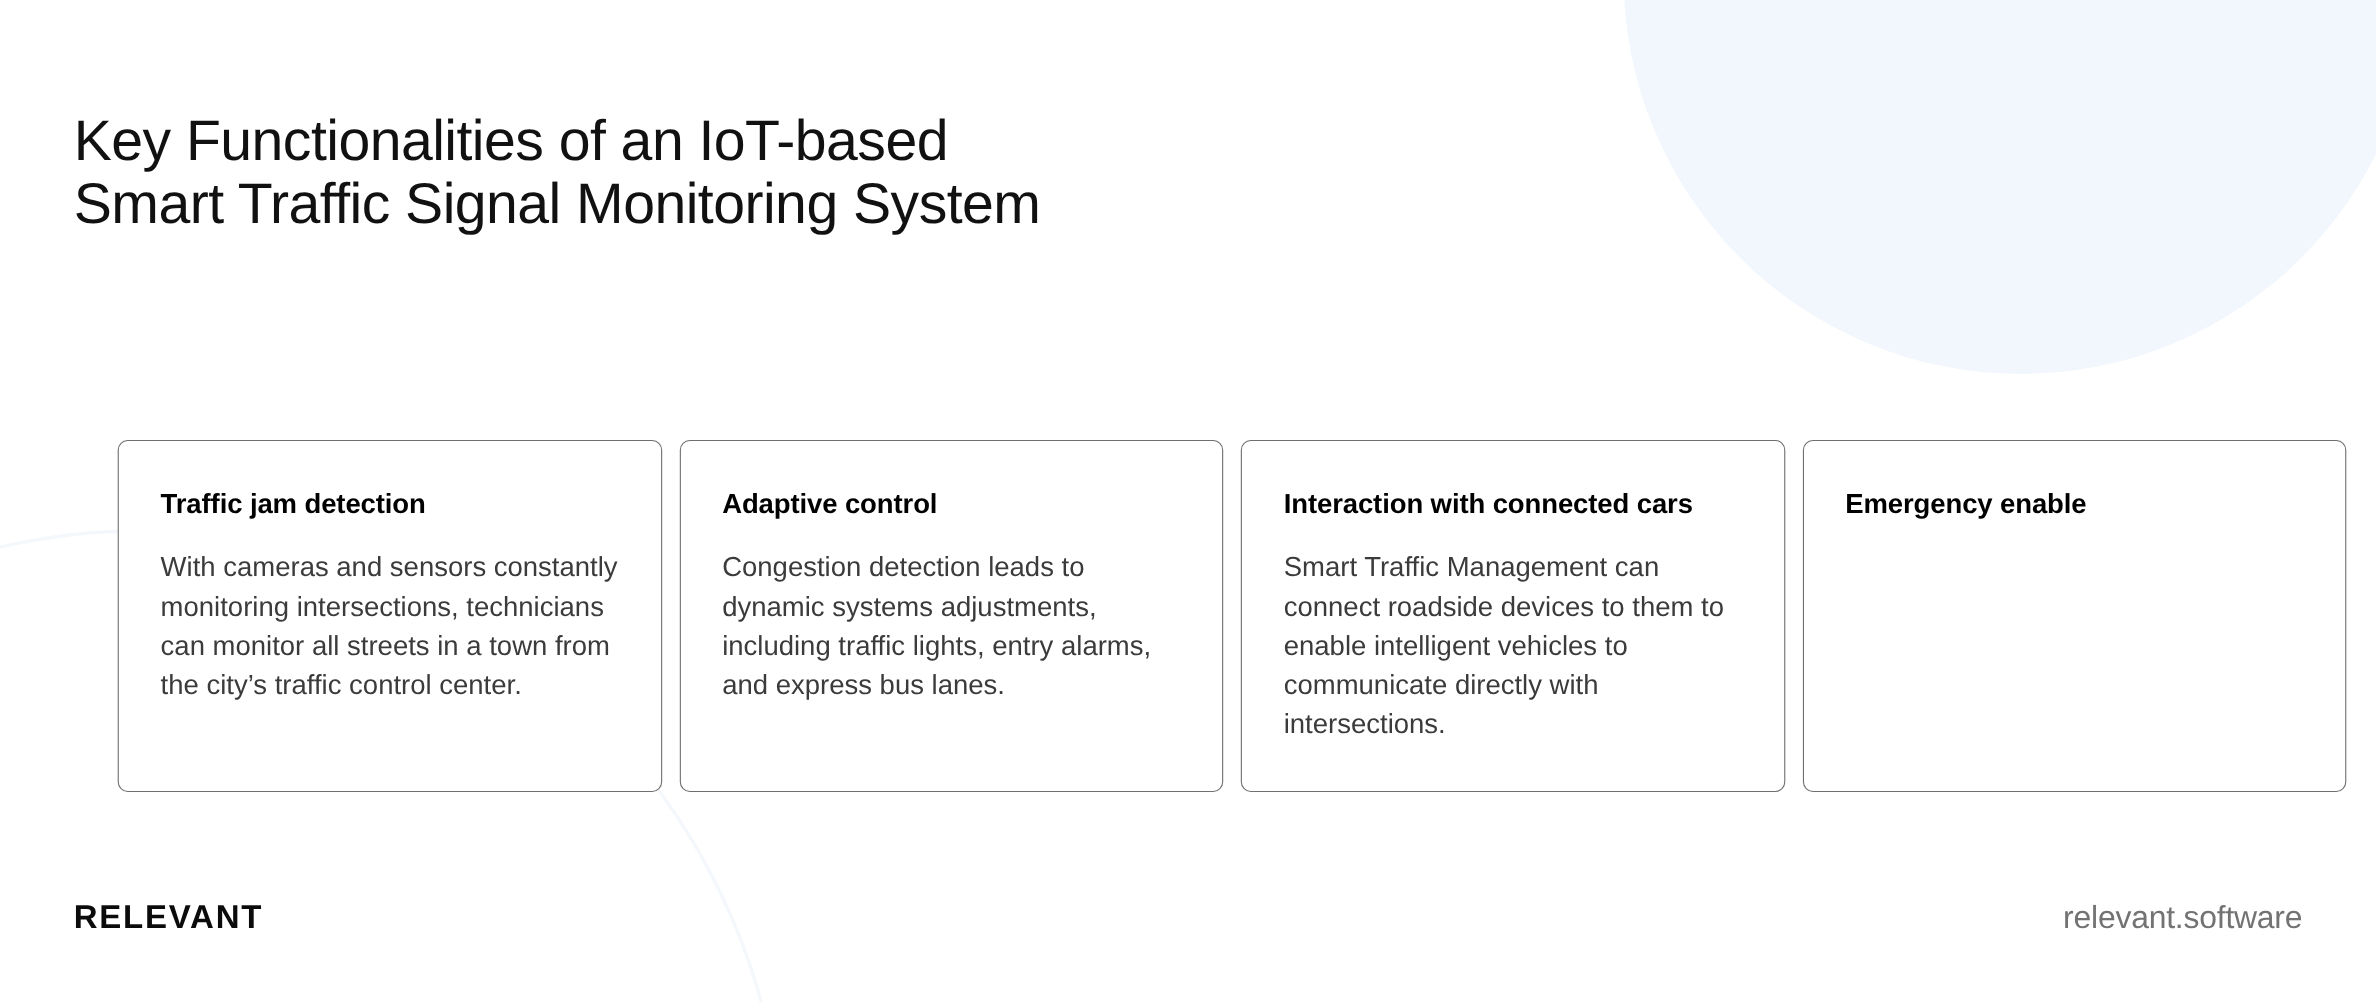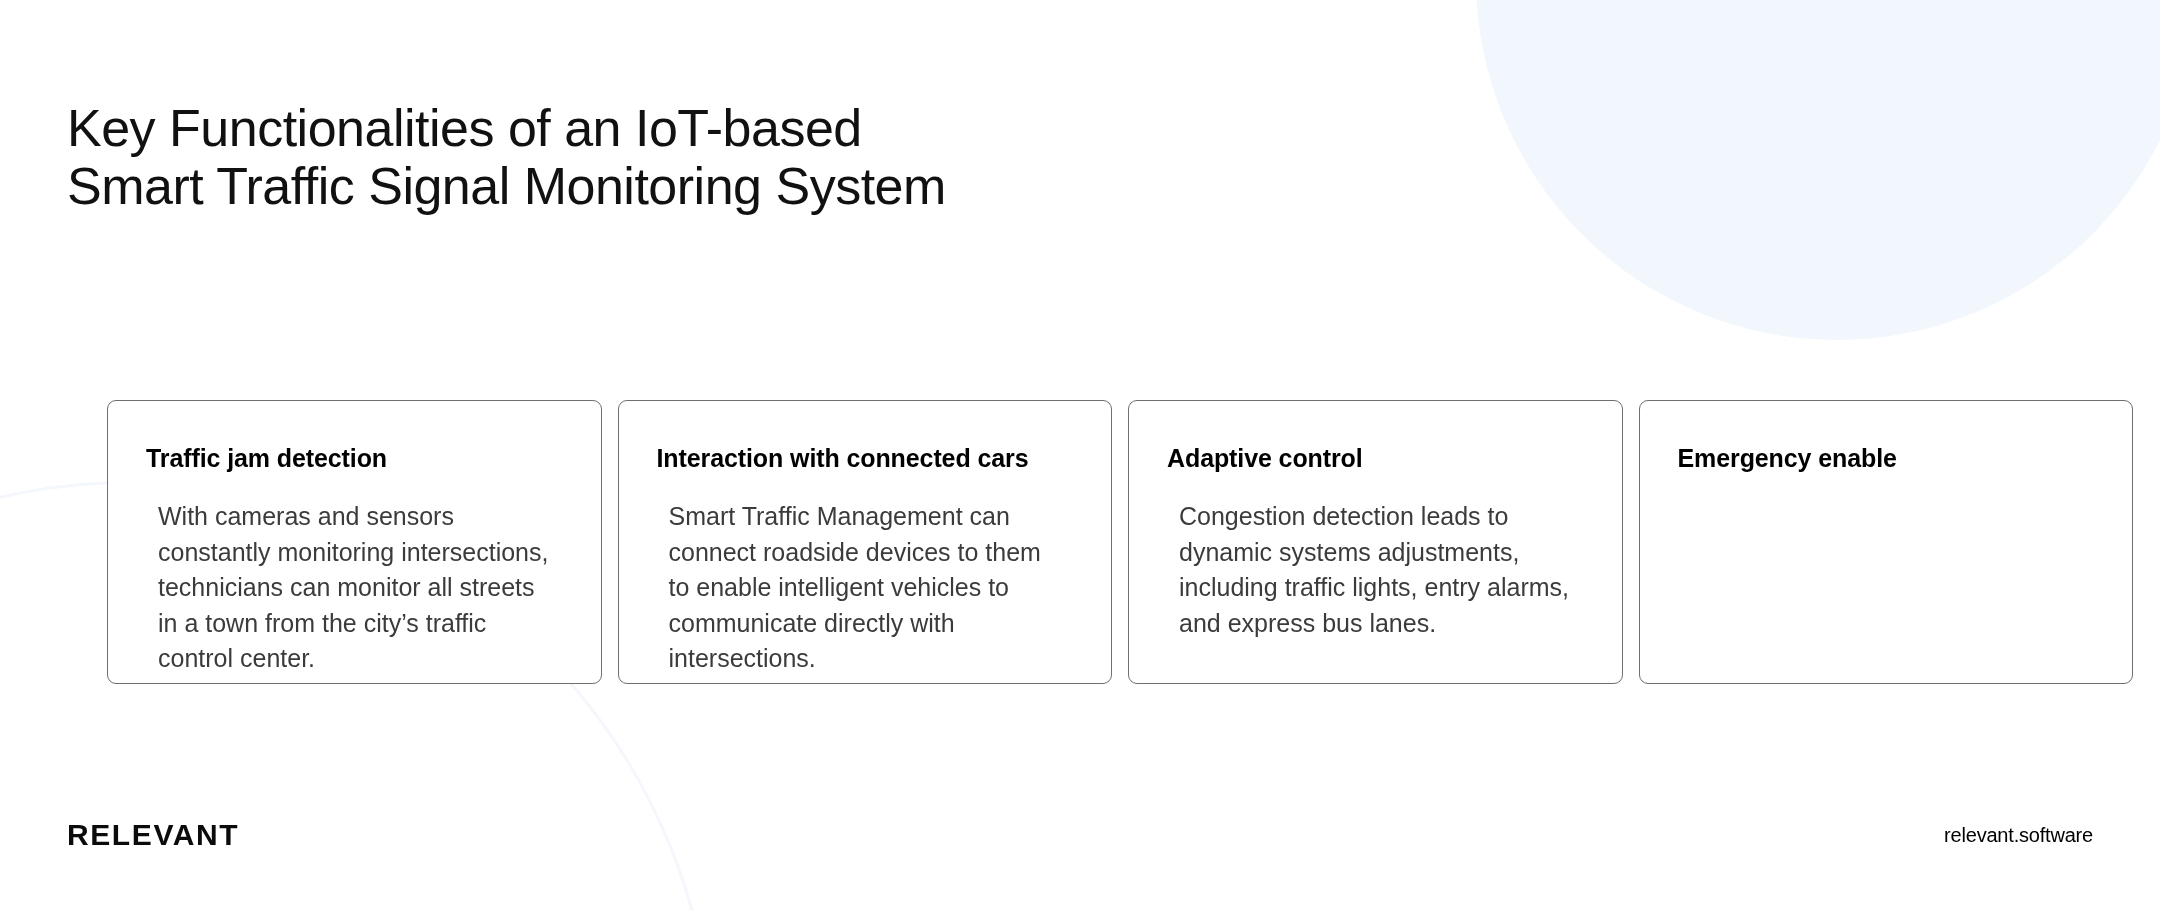--- a/index.html
+++ b/index.html
@@ -64,21 +64,21 @@
     color: #111111;
     white-space: pre-line;
   }
 
   
   .cards {
     position: absolute;
     left: 67px;
     top: 400px;
     width: 2026px;
-    height: 284px;
+    height: 320px;
     display: flex;
     gap: 16px;
     padding-left: 40px;
   }
   .card {
     flex: 1 1 0;
     box-sizing: border-box;
     border: 1px solid #6f6f6f;
     border-radius: 9px;
     background: #ffffff;
@@ -90,44 +90,44 @@
     color: #000000;
     line-height: 1.2;
     margin: 0 0 26px 0;
     letter-spacing: -0.1px;
   }
   .card-body {
     font-size: 25px;
     font-weight: 400;
     color: #3b3b3b;
     line-height: 1.42;
-    margin: 12px;
+    margin: 0;
   }
 
   
   .footer {
     position: absolute;
     left: 67px;
     right: 67px;
     top: 818px;
     display: flex;
     align-items: center;
     justify-content: space-between;
     gap: 24px;
   }
   .brand-logo {
     font-size: 30px;
     font-weight: 700;
     letter-spacing: 1.6px;
     color: #0b0b0b;
   }
   .brand-url {
-    font-size: 20px;
+    font-size: 29px;
     font-weight: 400;
-    color: #000000;
+    color: #737373;
     letter-spacing: -0.2px;
   }
 </style>
 </head>
 <body>
 
 <div class="deco-layer">
   <div class="deco-circle-top-right"></div>
   <div class="deco-arc-bottom-left"></div>
 </div>
@@ -138,27 +138,27 @@
 Smart Traffic Signal Monitoring System</h1>
 
   <div class="cards">
 
     <div class="card">
       <div class="card-title">Traffic jam detection</div>
       <p class="card-body">With cameras and sensors constantly monitoring intersections, technicians can monitor all streets in a town from the city’s traffic control center.</p>
     </div>
 
     <div class="card">
-      <div class="card-title">Interaction with connected cars</div>
-      <p class="card-body">Smart Traffic Management can connect roadside devices to them to enable intelligent vehicles to communicate directly with intersections.</p>
+      <div class="card-title">Adaptive control</div>
+      <p class="card-body">Congestion detection leads to dynamic systems adjustments, including traffic lights, entry alarms, and express bus lanes.</p>
     </div>
 
     <div class="card">
-      <div class="card-title">Adaptive control</div>
-      <p class="card-body">Congestion detection leads to dynamic systems adjustments, including traffic lights, entry alarms, and express bus lanes.</p>
+      <div class="card-title">Interaction with connected cars</div>
+      <p class="card-body">Smart Traffic Management can connect roadside devices to them to enable intelligent vehicles to communicate directly with intersections.</p>
     </div>
 
     <div class="card">
       <div class="card-title">Emergency enable</div>
     </div>
 
   </div>
 
   <div class="footer">
     <div class="brand-logo">RELEVANT</div>

